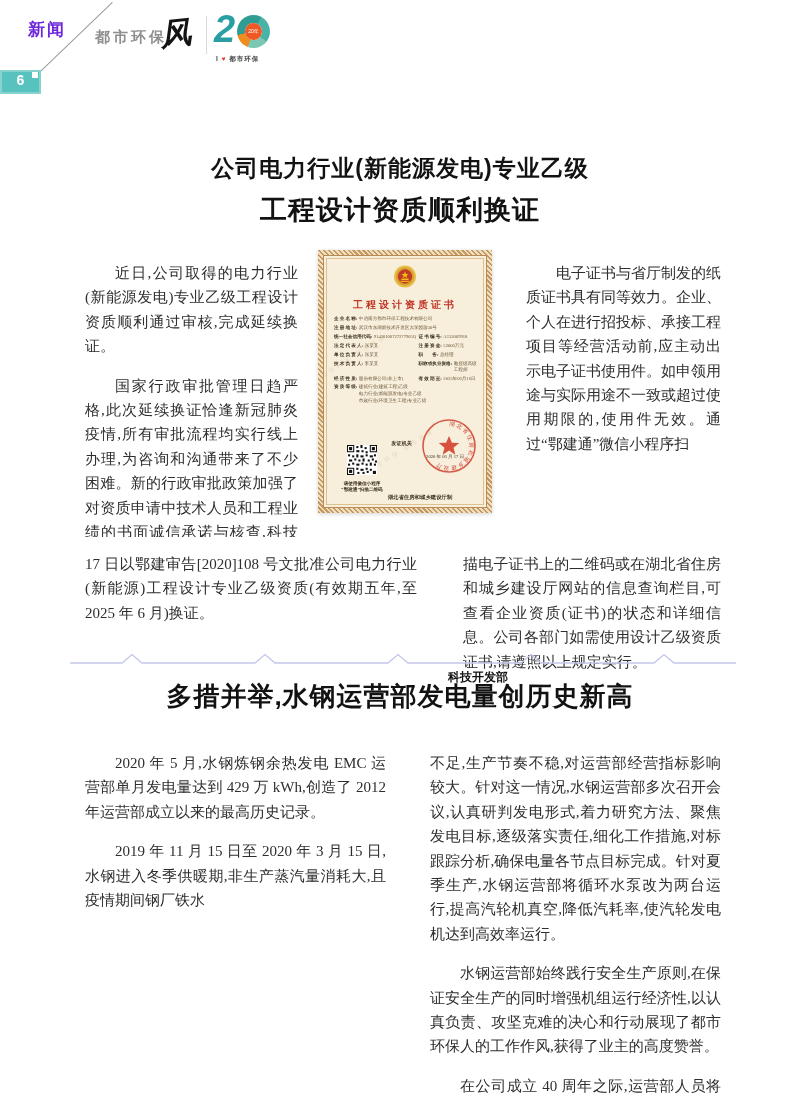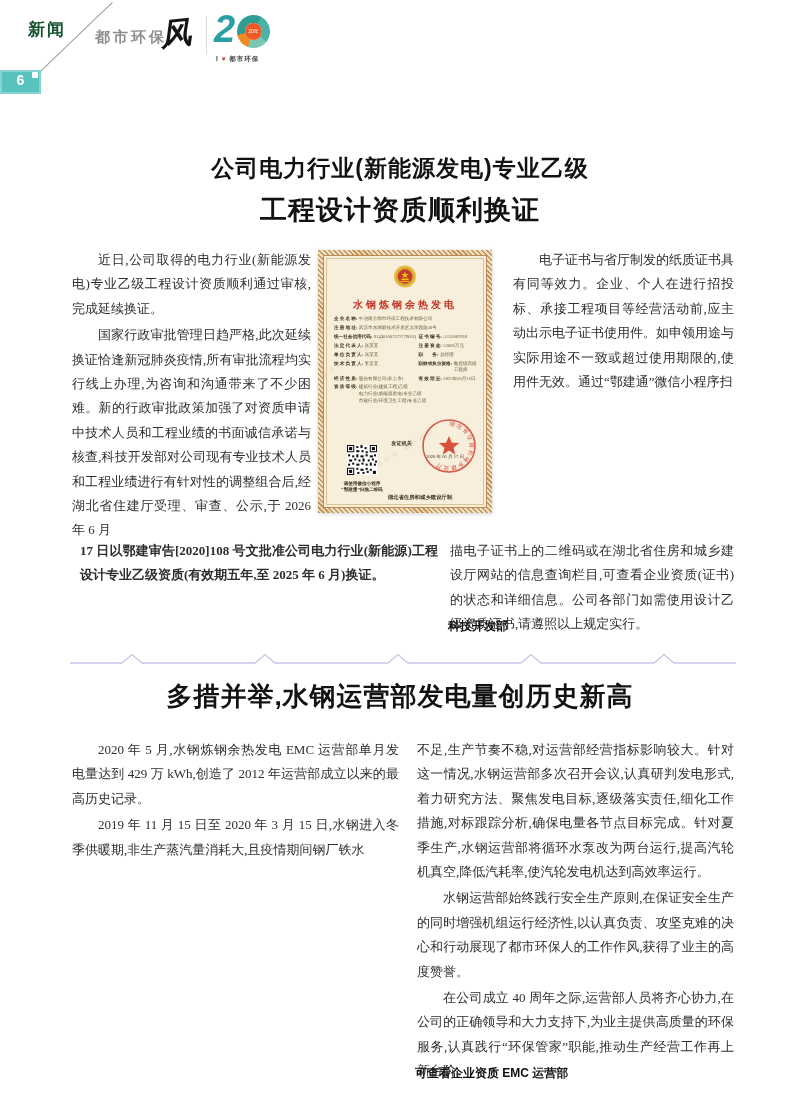--- a/index.html
+++ b/index.html
@@ -1,19 +1,19 @@
 <!DOCTYPE html>
 <html><head>
 <meta charset="utf-8">
 <style>
   html,body{margin:0;padding:0;width:800px;height:1100px;overflow:hidden;background:#fff;}
   body{position:relative;font-family:"Liberation Serif",serif;color:#2b2b2b;}
   .abs{position:absolute;}
   
-  #sec-label{left:28px;top:18px;font-family:Liberation Sans, sans-serif;font-weight:bold;font-size:17px;color:#14532d;letter-spacing:2px;}
+  #sec-label{left:28px;top:18px;font-family:Liberation Sans, sans-serif;font-weight:bold;font-size:17px;color:#6d28d9;letter-spacing:2px;}
   #diag-line{left:37px;top:74px;width:104px;height:1px;background:#9a9a9a;transform:rotate(-43.8deg);transform-origin:0 0;}
   #pagenum-box{left:0;top:70px;width:41px;height:24px;background:#58c2be;box-shadow:inset 0 0 0 2px rgba(255,255,255,.28);}
   #pagenum-box .num{position:absolute;left:0;top:2px;width:100%;text-align:center;color:#fff;font-family:"Liberation Sans",sans-serif;font-size:14px;font-weight:bold;}
   #pagenum-box .corner{position:absolute;right:3px;top:2px;width:6px;height:6px;background:#fff;}
   #masthead{left:95px;top:28px;font-size:15px;font-weight:bold;color:#8f8f8f;letter-spacing:3px;}
   #masthead-glyph{left:160px;top:13px;font-size:31px;font-weight:bold;font-style:italic;color:#141414;transform:rotate(-6deg);}
   #head-vline{left:206px;top:16px;width:1px;height:38px;background:#d9d9d9;}
   #logo20{left:214px;top:12px;width:66px;height:46px;}
   #logo20 .two{position:absolute;left:0;top:-4px;font-family:"Liberation Sans",sans-serif;font-style:italic;font-weight:bold;font-size:38px;color:#2a9fa3;}
   #logo20 .zero{position:absolute;left:23px;top:3px;width:33px;height:33px;border-radius:50%;background:conic-gradient(from 200deg,#ef8c1f 0 16%,#2f9d94 16% 52%,#49b3a8 52% 80%,#7cc6b4 80% 100%);}
@@ -21,25 +21,25 @@
   #logo20 .badge{position:absolute;left:31px;top:11px;width:17px;height:17px;border-radius:50%;background:#ef5a24;color:#fff;font-size:5px;line-height:17px;text-align:center;font-family:"Liberation Sans",sans-serif;z-index:2;}
   #tagline{left:216px;top:55px;font-size:6.5px;color:#444;font-family:"Liberation Sans",sans-serif;font-weight:bold;letter-spacing:1px;}
   #tagline .heart{color:#e8382f;}
   
   .a-title{left:40px;width:720px;text-align:center;font-family:"Liberation Sans",sans-serif;font-weight:bold;color:#121212;letter-spacing:1px;}
   #a1-title1{top:153px;font-size:23px;}
   #a1-title2{top:192px;font-size:27px;}
   #a2-title{top:679px;font-size:26px;text-align:center;}
   
   .colblock{position:absolute;}
-  .para{margin:2px;text-align:justify;font-size:13px;line-height:24.4px;color:#2e2e2e;}
+  .para{margin:15px;text-align:justify;font-size:15px;line-height:24.4px;color:#2e2e2e;}
   .ind{text-indent:2em;}
   #a1-left-top{left:70px;top:246px;width:243px;height:291px;overflow:hidden;}
   #a1-right-top{left:511px;top:246px;width:225px;height:291px;overflow:hidden;}
-  #a1-left-bottom{left:78px;top:537px;width:362px;font-weight:bold;}
+  #a1-left-bottom{left:70px;top:537px;width:362px;}
   #a1-right-bottom{left:448px;top:537px;width:288px;}
   #a2-left{left:70px;top:736px;width:331px;}
   #a2-right{left:415px;top:736px;width:321px;}
   .byline{text-align:left;font-family:"Liberation Sans",sans-serif;font-weight:bold;font-size:12px;line-height:24.4px;margin-top:-24.4px;color:#111;}
   
   #divider{left:70px;top:652px;}
   
   #cert{left:318px;top:250px;width:174px;height:263px;background:repeating-linear-gradient(45deg,#c6975f 0 1.5px,#eedfc0 1.5px 3.5px);padding:5px;box-sizing:border-box;box-shadow:0 1px 4px rgba(0,0,0,.18);}
   #cert-inner{position:relative;width:100%;height:100%;background:#f7efdc;border:1px solid #b98a53;box-sizing:border-box;overflow:hidden;}
   #cert-inner::before{content:"";position:absolute;inset:2px;border:1px solid #dcc191;pointer-events:none;}
@@ -111,21 +111,21 @@
     <span id="emblem">
       <svg width="26" height="27" viewBox="0 0 26 27">
         <circle cx="13" cy="13.5" r="11" fill="#e9bd4a"></circle>
         <circle cx="13" cy="13.5" r="9.2" fill="#d6a630"></circle>
         <circle cx="13" cy="13.5" r="7.2" fill="#c23b28"></circle>
         <polygon points="13,8.2 13.9,10.9 16.7,10.9 14.4,12.5 15.3,15.2 13,13.5 10.7,15.2 11.6,12.5 9.3,10.9 12.1,10.9" fill="#f1c40f"></polygon>
         <rect x="9.4" y="15.6" width="7.2" height="1.4" fill="#f1c40f"></rect>
         <rect x="8.6" y="17.8" width="8.8" height="1.1" fill="#f1c40f"></rect>
       </svg>
     </span>
-    <div id="cert-title">水钢炼钢余热发电</div>
+    <div id="cert-title">工程设计资质证书</div>
     <div id="cert-fields">
       <div class="crow">
         <span class="lpair full">
             <span class="clabel">企 业 名 称:</span>
             <span class="cval">中冶南方都市环保工程技术有限公司</span>
           </span>
       </div>
       <div class="crow">
         <span class="lpair full">
             <span class="clabel">注 册 地 址:</span>

